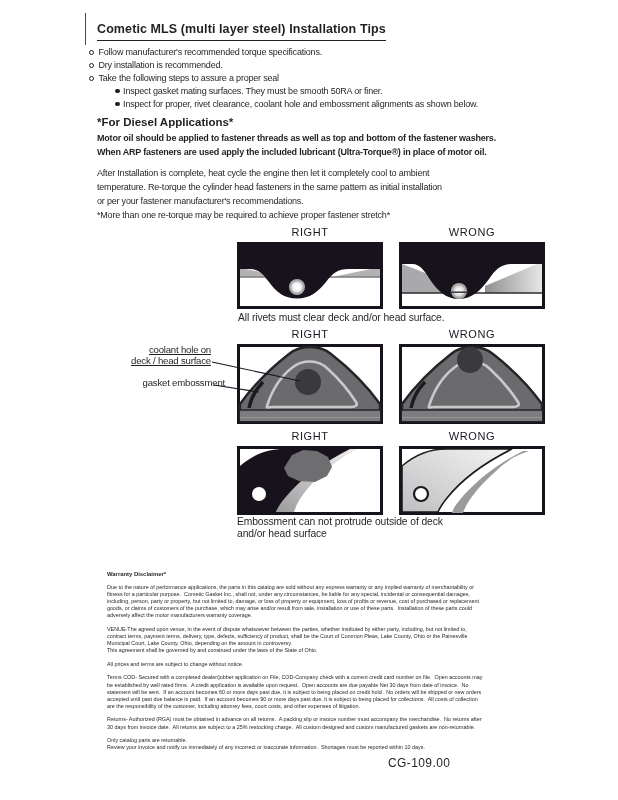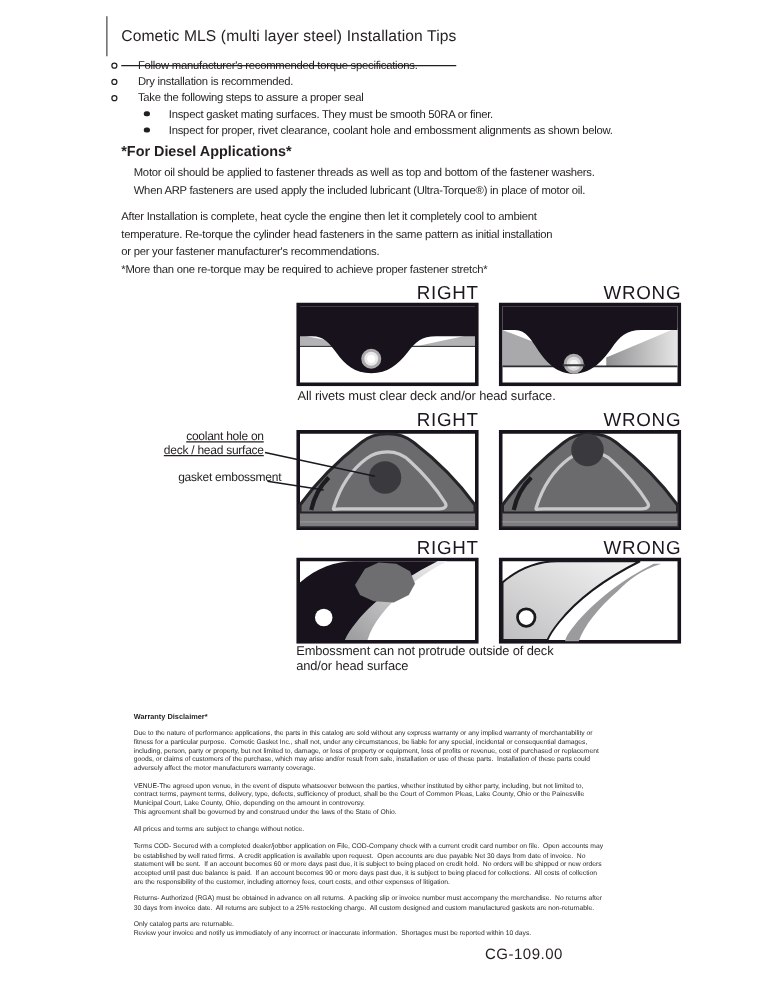--- a/index.html
+++ b/index.html
@@ -4,33 +4,33 @@
 <style>
   html,body{margin:0;padding:0;background:#ffffff;}
   .page{
     position:relative;width:618px;height:800px;background:#ffffff;overflow:hidden;
     font-family:"Liberation Sans","DejaVu Sans",sans-serif;color:#231f20;
   }
   .abs{position:absolute;}
   .artifact{position:absolute;left:85px;top:13px;width:1px;height:32px;background:#4a4a4a;}
 
   .title{
-    position:absolute;left:97px;top:22px;font-size:12.5px;font-weight:normal;
-    letter-spacing:.1px;border-bottom:1.6px solid #231f20;padding-bottom:16px;margin:0;
+    position:absolute;left:97px;top:22px;font-size:12.5px;font-weight:bold;
+    letter-spacing:.1px;border-bottom:1.6px solid #231f20;padding-bottom:4px;margin:0;
   }
   .bullets{position:absolute;left:89px;top:46px;width:450px;}
-  .b-row{display:flex;align-items:flex-start;font-size:9px;letter-spacing:-.2px;line-height:13px;gap:12px;}
+  .b-row{display:flex;align-items:flex-start;font-size:9px;letter-spacing:-.2px;line-height:13px;}
   .b-row.sub{margin-left:26px;}
   .b-open{flex:0 0 auto;width:3.4px;height:3.4px;border:1px solid #231f20;border-radius:50%;margin:4px 4px 0 0;}
   .b-solid{flex:0 0 auto;width:4.6px;height:4.6px;background:#231f20;border-radius:50%;margin:3.6px 3.5px 0 0;}
 
   .diesel-h{position:absolute;left:97px;top:116px;font-size:11.5px;font-weight:bold;margin:0;}
   .body-p{font-size:9px;letter-spacing:-.2px;line-height:14px;white-space:pre-line;margin:0;}
 
-  .dg-hdr{position:absolute;width:146px;text-align:right;font-size:15px;letter-spacing:.6px;color:#1c1620;}
+  .dg-hdr{position:absolute;width:146px;text-align:center;font-size:11px;letter-spacing:.6px;color:#1c1620;}
   .dg-caption{position:absolute;font-size:10.3px;letter-spacing:-.1px;line-height:11.5px;white-space:pre-line;}
   .panel{position:absolute;display:block;}
 
   .lbl{position:absolute;width:96px;text-align:right;font-size:9.6px;letter-spacing:-.2px;line-height:11px;white-space:pre-line;}
   .leader{position:absolute;left:115px;top:340px;}
 
   .warranty{position:absolute;left:107px;top:571px;width:440px;}
   .warranty h3{font-size:5.9px;font-weight:bold;margin:0 0 7px 0;}
   .warranty p{font-size:5.4px;line-height:7.1px;white-space:pre;margin:0 0 6.5px 0;}
 
@@ -62,21 +62,21 @@
       <span class="b-solid"></span>
       <span>Inspect gasket mating surfaces.  They must be smooth 50RA or finer.</span>
     </div>
     <div class="b-row sub">
       <span class="b-solid"></span>
       <span>Inspect for proper, rivet clearance, coolant hole and embossment alignments as shown below.</span>
     </div>
   </div>
 
   <h2 class="diesel-h">*For Diesel Applications*</h2>
-  <p class="body-p abs" style="left:107px;top:131px;width:430px;">Motor oil should be applied to fastener threads as well as top and bottom of the fastener washers.
+  <p class="body-p abs" style="left:97px;top:131px;width:430px;font-weight:bold;">Motor oil should be applied to fastener threads as well as top and bottom of the fastener washers.
 When ARP fasteners are used apply the included lubricant (Ultra-Torque®) in place of motor oil.</p>
   <p class="body-p abs" style="left:97px;top:166px;width:430px;">After Installation is complete, heat cycle the engine then let it completely cool to ambient
 temperature. Re-torque the cylinder head fasteners in the same pattern as initial installation
 or per your fastener manufacturer's recommendations.</p>
   <p class="body-p abs" style="left:97px;top:208px;width:430px;">*More than one re-torque may be required to achieve proper fastener stretch*</p>
 
   <div class="dg-hdr" style="left:237px;top:226px;">RIGHT</div>
   <div class="dg-hdr" style="left:399px;top:226px;">WRONG</div>
 
   <svg class="panel" style="left:237px;top:242px;" width="146" height="67" viewBox="0 0 146 67">

